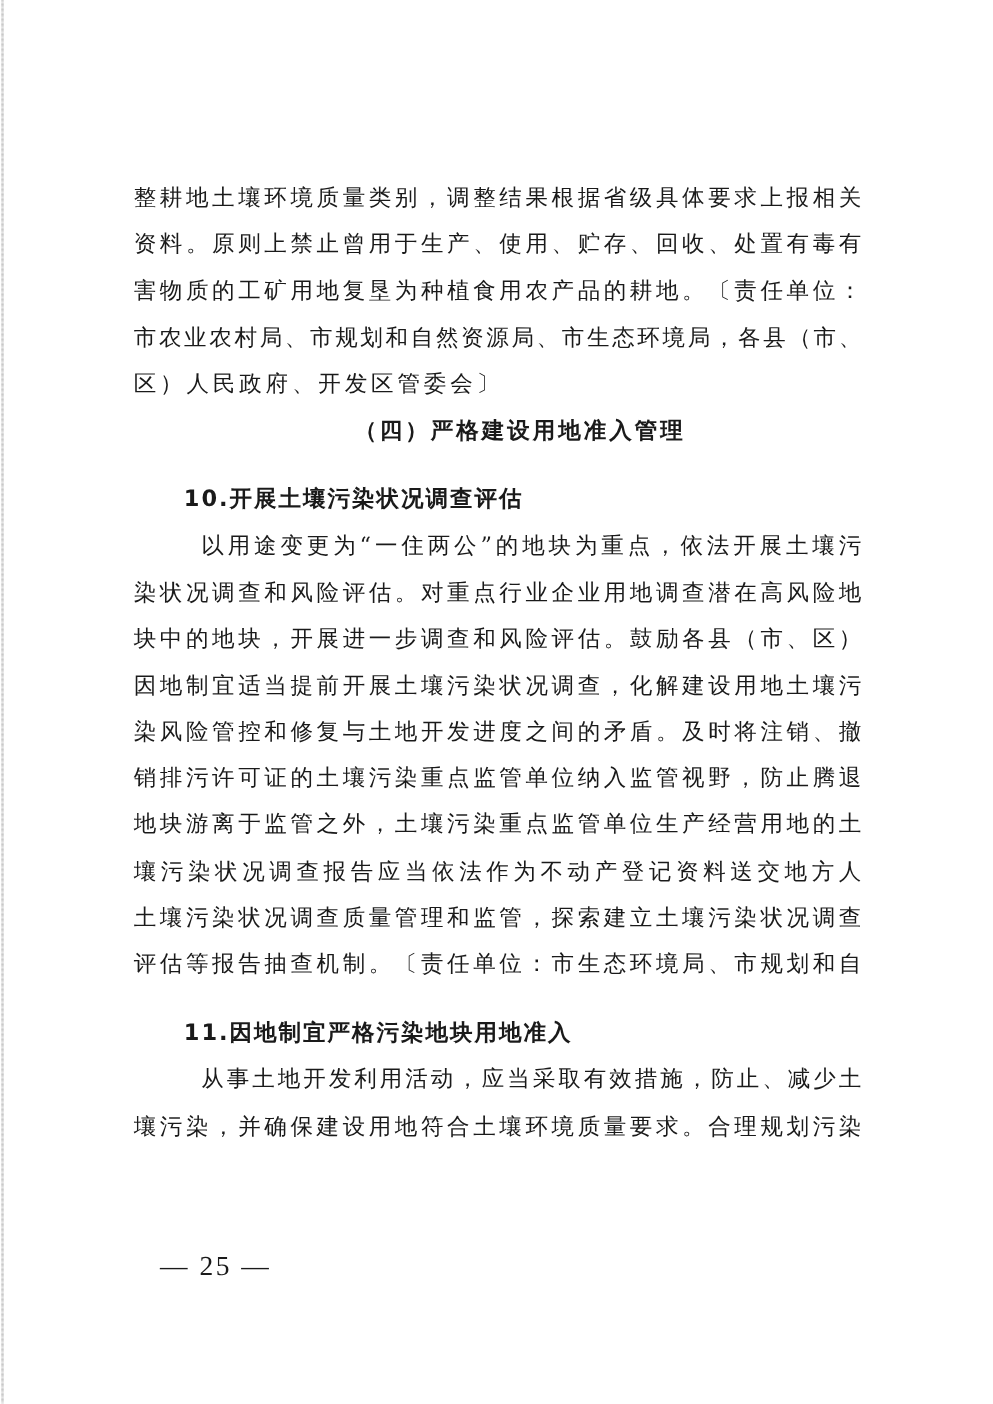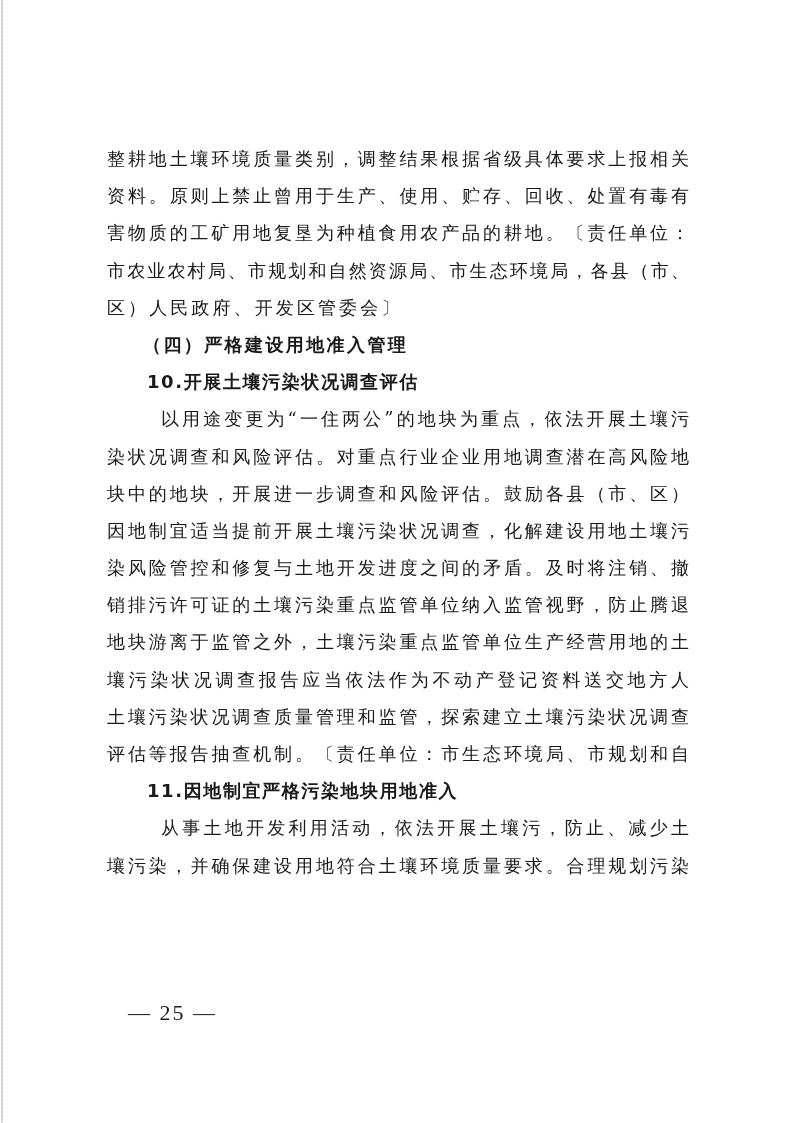--- a/index.html
+++ b/index.html
@@ -42,26 +42,28 @@
     text-align: justify;
     text-align-last: justify;
     letter-spacing: 0;
   }
   .indent { padding-left: 54px; }
   .heading-sub {
     font-weight: bold;
     font-family: "DejaVu Sans", "Liberation Sans", sans-serif;
     padding-left: 36px;
     letter-spacing: 2.4px;
+    text-align: center;
   }
   .heading-item {
     font-weight: bold;
     font-family: "DejaVu Sans", "Liberation Sans", sans-serif;
     padding-left: 40px;
     letter-spacing: 1.6px;
+    margin-top: 18px;
   }
   .page-number {
     position: absolute;
     left: 128px;
     top: 1000px;
     font-family: "Liberation Serif", "DejaVu Serif", serif;
     font-size: 22px;
     color: #1a1a1a;
     letter-spacing: 2px;
   }
@@ -83,17 +85,17 @@
   <div class="line justify">染状况调查和风险评估。对重点行业企业用地调查潜在高风险地</div>
   <div class="line justify">块中的地块，开展进一步调查和风险评估。鼓励各县（市、区）</div>
   <div class="line justify">因地制宜适当提前开展土壤污染状况调查，化解建设用地土壤污</div>
   <div class="line justify">染风险管控和修复与土地开发进度之间的矛盾。及时将注销、撤</div>
   <div class="line justify">销排污许可证的土壤污染重点监管单位纳入监管视野，防止腾退</div>
   <div class="line justify">地块游离于监管之外，土壤污染重点监管单位生产经营用地的土</div>
   <div class="line justify">壤污染状况调查报告应当依法作为不动产登记资料送交地方人</div>
   <div class="line justify">土壤污染状况调查质量管理和监管，探索建立土壤污染状况调查</div>
   <div class="line justify">评估等报告抽查机制。〔责任单位：市生态环境局、市规划和自</div>
   <div class="line heading-item">11.因地制宜严格污染地块用地准入</div>
-  <div class="line justify indent">从事土地开发利用活动，依法开展土壤污，防止、减少土</div>
+  <div class="line justify indent">从事土地开发利用活动，应当采取有效措施，防止、减少土</div>
   <div class="line justify">壤污染，并确保建设用地符合土壤环境质量要求。合理规划污染</div>
 </div>
 
 <div class="page-number">— 25 —</div>
 
 </body></html>

